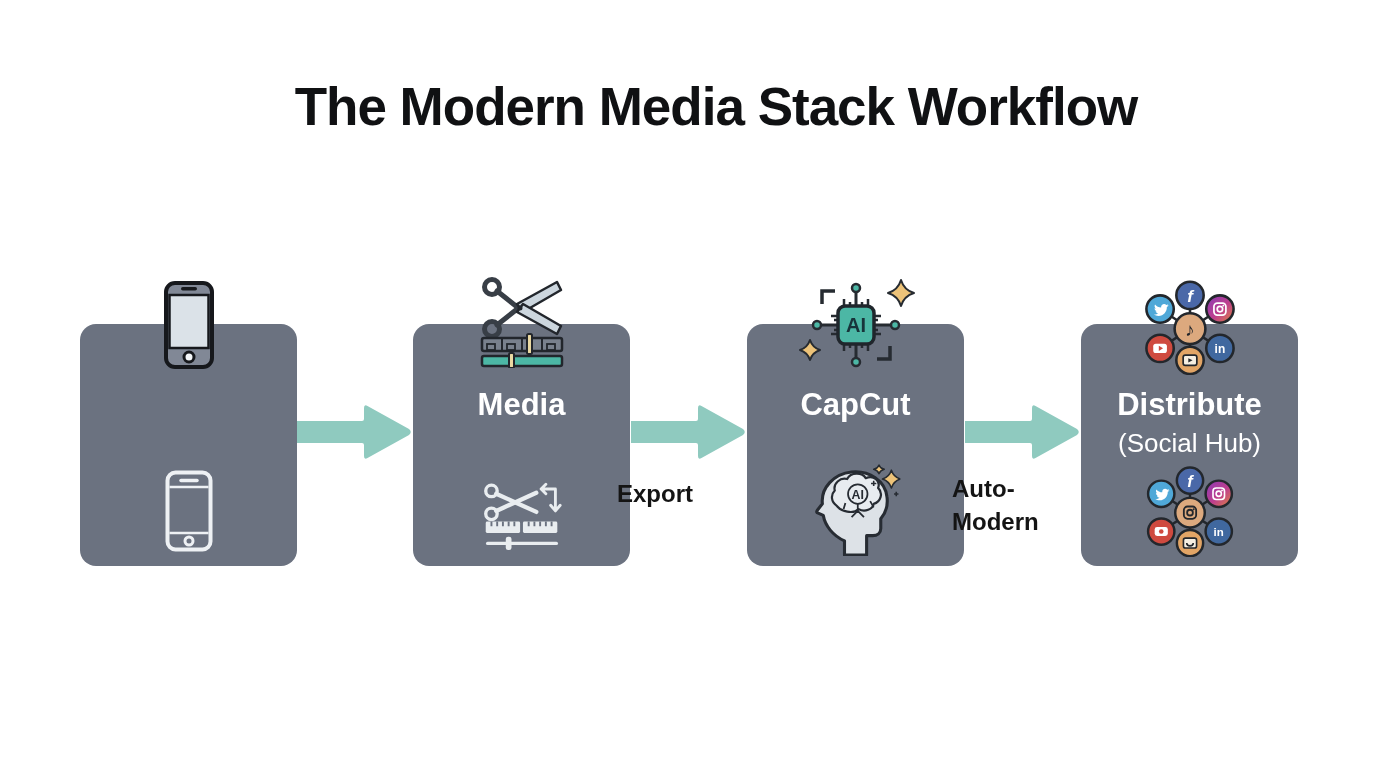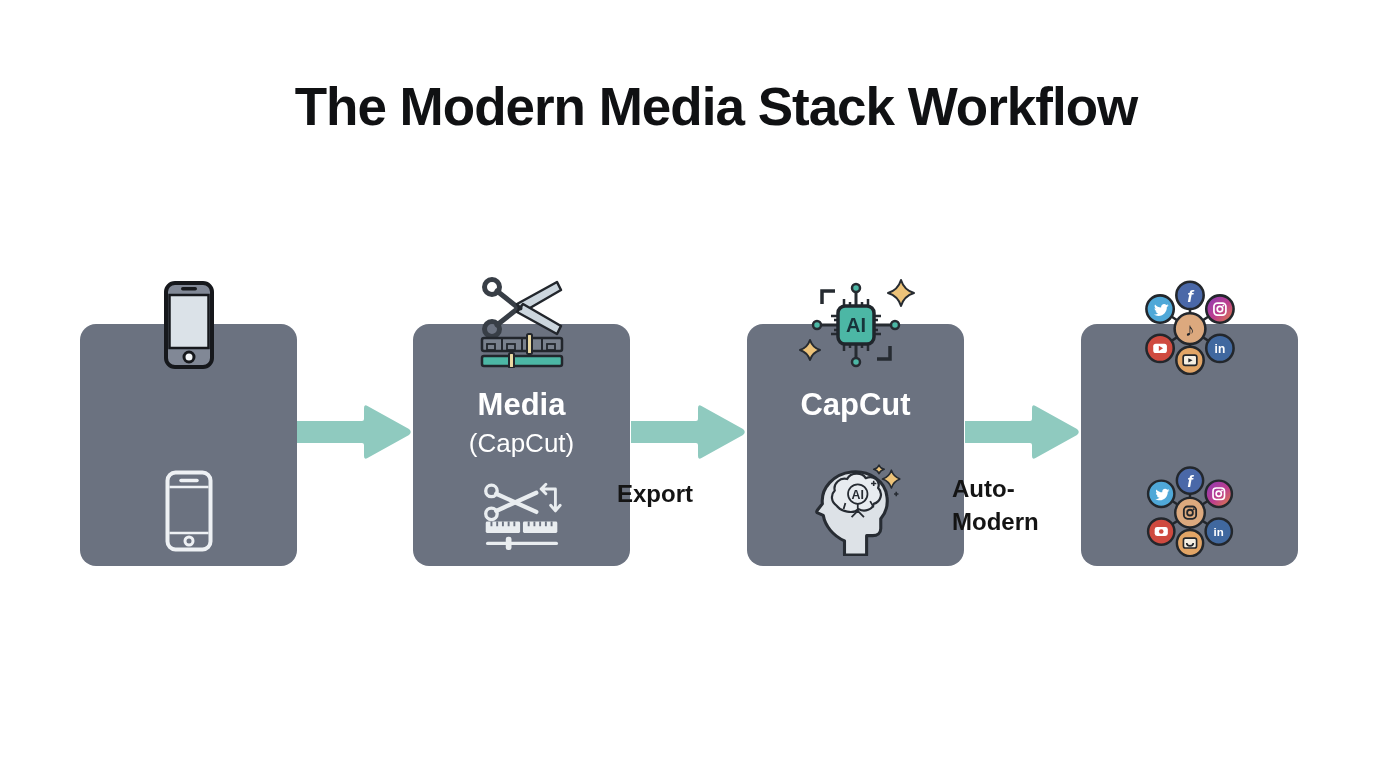--- a/index.html
+++ b/index.html
@@ -82,21 +82,20 @@
       <rect x="8" y="70" width="8" height="6" fill="none" stroke="#22262c" stroke-width="1.8"></rect>
       <rect x="28" y="70" width="8" height="6" fill="none" stroke="#22262c" stroke-width="1.8"></rect>
       <rect x="68" y="70" width="8" height="6" fill="none" stroke="#22262c" stroke-width="1.8"></rect>
       <rect x="48" y="60" width="5" height="20" rx="1.5" fill="#ead9a2" stroke="#22262c" stroke-width="2"></rect>
       <rect x="3" y="82" width="80" height="10" rx="2" style="fill:var(--c-teal_accent,#4cb7a5)" stroke="#22262c" stroke-width="2.5"></rect>
       <rect x="30" y="79" width="5" height="15" rx="1.5" fill="#ead9a2" stroke="#22262c" stroke-width="2"></rect>
     </svg>
   </div>
   <div class="box-text">
     <div class="box-label">Media</div>
-    <div class="box-sub">(CapCut)</div>
   </div>
   <div class="icon-bottom" style="bottom:10px">
     <svg width="86" height="84" viewBox="0 0 86 88">
       <circle cx="11" cy="24" r="6" fill="none" stroke="#e9edf0" stroke-width="3.5"></circle>
       <circle cx="11" cy="48" r="6" fill="none" stroke="#e9edf0" stroke-width="3.5"></circle>
       <line x1="16" y1="27" x2="58" y2="46" stroke="#e9edf0" stroke-width="4.5" stroke-linecap="round"></line>
       <line x1="16" y1="45" x2="58" y2="26" stroke="#e9edf0" stroke-width="4.5" stroke-linecap="round"></line>
       <path d="M78,22 H64 M68,17 L63,22 L68,27 M78,22 V44 M73,39 L78,45 L83,39" stroke="#e9edf0" stroke-width="3" fill="none" stroke-linecap="round" stroke-linejoin="round"></path>
       <rect x="5" y="56" width="36" height="12" rx="1.5" fill="#e9edf0"></rect>
       <rect x="44" y="56" width="36" height="12" rx="1.5" fill="#e9edf0"></rect>
@@ -183,20 +182,22 @@
       <rect x="19" y="75.5" width="16" height="11" rx="3" fill="#ffffff"></rect>
       <path d="M25.5,78 L30.5,81 L25.5,84 Z" fill="#cf4a3f"></path>
       <circle cx="97" cy="81" r="16" fill="#40689f" stroke="#23272c" stroke-width="3"></circle>
       <text x="97" y="86" text-anchor="middle" font-size="14" font-weight="bold" fill="#ffffff">in</text>
       <circle cx="62" cy="95" r="16" fill="#e2a566" stroke="#23272c" stroke-width="3"></circle>
       <rect x="54" y="89" width="16" height="12" rx="2.5" fill="#f6efe2" stroke="#23272c" stroke-width="2"></rect>
       <path d="M60,92.5 L65,95 L60,97.5 Z" fill="#23272c"></path>
     </svg>
   </div>
   <div class="box-text">
+    <div class="box-label">Distribute</div>
+    <div class="box-sub">(Social Hub)</div>
   </div>
   <div class="icon-bottom" style="bottom:5px">
     <svg width="102" height="92" viewBox="0 0 124 112">
       <defs>
         <linearGradient id="igB" x1="0" y1="0" x2="1" y2="1">
           <stop offset="0" stop-color="#8a3ab9"></stop>
             <stop offset="0.55" stop-color="#bf3f8d"></stop>
             <stop offset="1" stop-color="#e0883c"></stop>
         </linearGradient>
       </defs>

